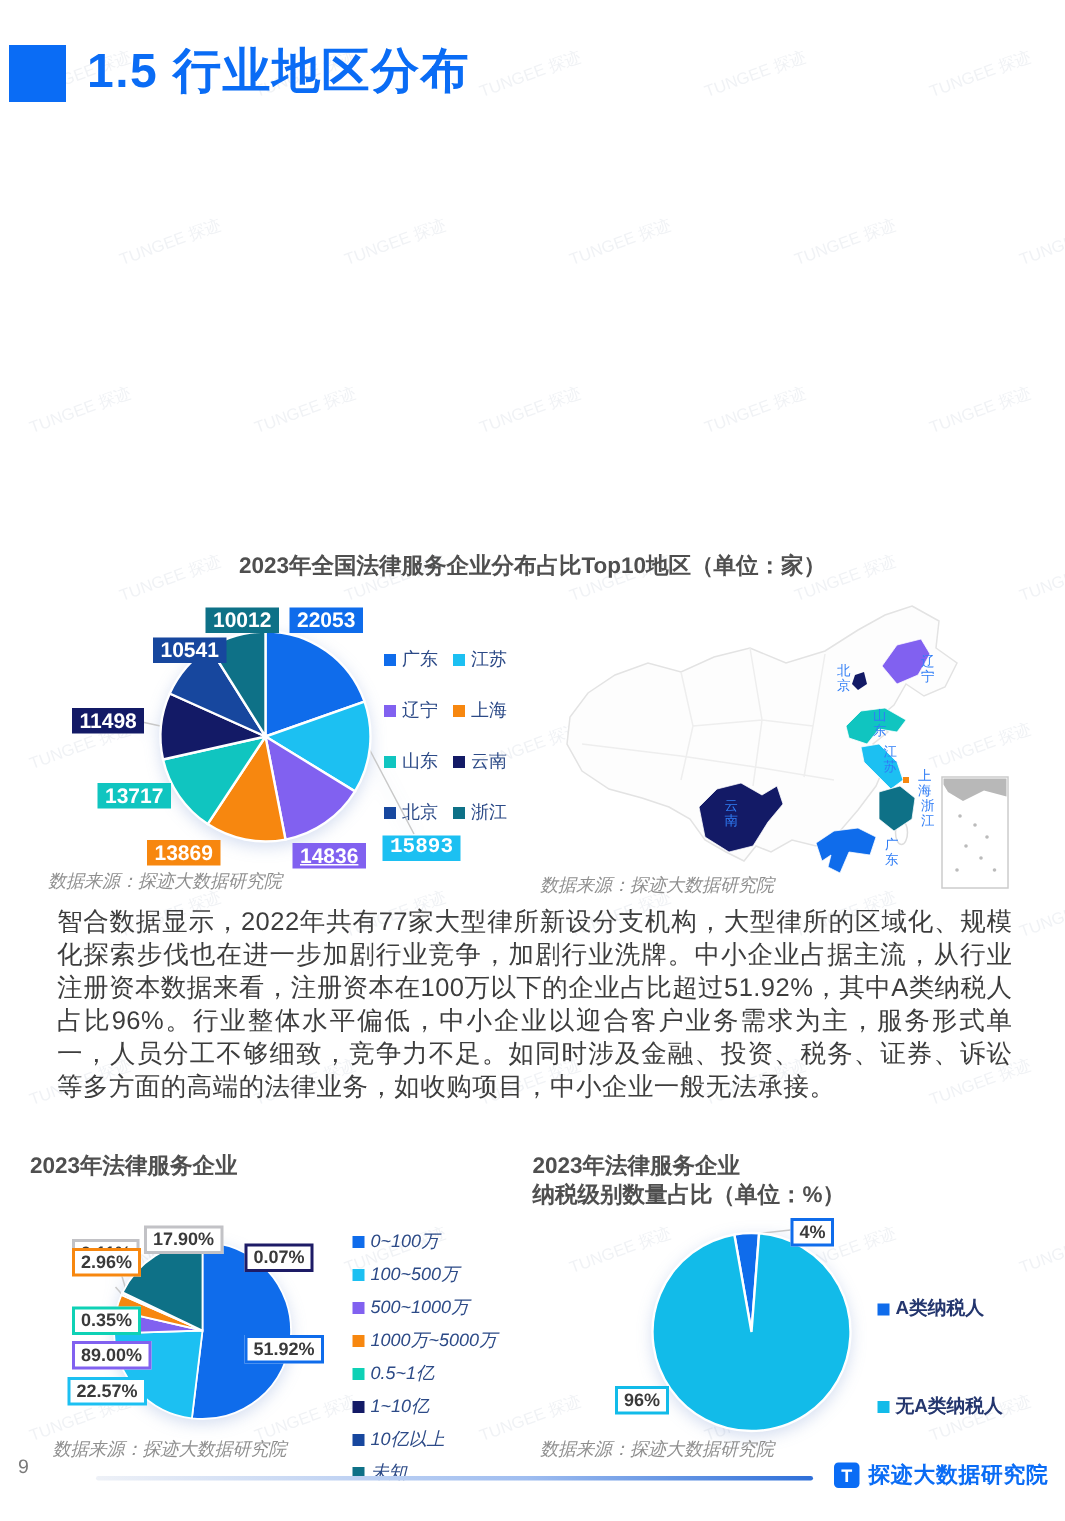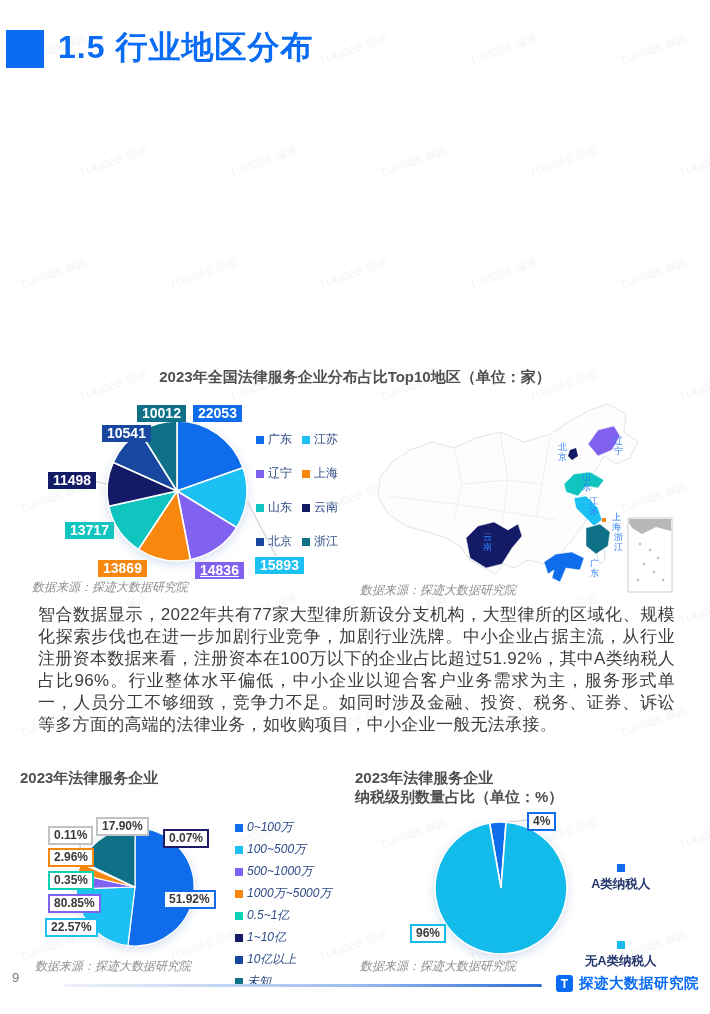--- a/index.html
+++ b/index.html
@@ -31,21 +31,21 @@
   .p1-label{position:absolute;color:#fff;font-weight:bold;font-size:14px;padding:0 5px;line-height:17px;}
   
   .pbox{position:absolute;background:#fff;border:2px solid #999;font-size:12px;font-weight:bold;
         color:#3a3a3a;padding:0 4px;line-height:15px;}
   
   .legend1{position:absolute;left:226px;top:66px;display:grid;grid-template-columns:44px auto;
            column-gap:2px;row-gap:17px;}
   .legend2{position:absolute;left:215px;top:53px;display:flex;flex-direction:column;gap:5px;font-style:italic;}
   .legend3{position:absolute;left:230px;top:98px;display:flex;flex-direction:column;gap:48px;}
   .lg-item{display:flex;align-items:center;gap:4px;font-size:12px;color:#2c4a87;white-space:nowrap;}
-  .legend3 .lg-item{font-weight:bold;font-size:12.5px;color:#24366e;flex-direction:column;}
+  .legend3 .lg-item{font-weight:bold;font-size:12.5px;color:#24366e;}
   .sw{width:8px;height:8px;display:inline-block;flex:0 0 8px;}
   
   .source{position:absolute;font-size:12px;font-style:italic;color:#8f8f8f;white-space:nowrap;}
   #src1{left:2px;top:214px;} #srcmap{left:2px;top:190px;}
   #src2{left:15px;top:192px;} #src3{left:5px;top:192px;}
   
   .map-label{font-size:9px;fill:#2f7df6;}
   
   .pageno{position:absolute;left:12px;top:970px;font-size:13px;color:#7a7a7a;}
   .footline{position:absolute;left:64px;top:984px;width:478px;height:3px;border-radius:2px;
@@ -126,21 +126,21 @@
         <path d="M 147 126 L 83.14 97.32 A 70 70 0 0 1 109.84 66.68 Z" fill="#17479e" stroke="#ffffff" stroke-width="1.6"></path>
         <path d="M 147 126 L 109.84 66.68 A 70 70 0 0 1 147.00 56.00 Z" fill="#0e7187" stroke="#ffffff" stroke-width="1.6"></path>
       </svg>
     <div class="p1-label" style="left: 107px; top: 40px; background: rgb(14, 113, 135);">10012</div>
     <div class="p1-label" style="left: 163px; top: 40px; background: rgb(15, 108, 235);">22053</div>
     <div class="p1-label" style="left: 72px; top: 60px; background: rgb(23, 71, 158);">10541</div>
     <div class="p1-label" style="left: 18px; top: 107px; background: rgb(19, 26, 102);">11498</div>
     <div class="p1-label" style="left: 35px; top: 157px; background: rgb(16, 197, 192);">13717</div>
     <div class="p1-label" style="left: 68px; top: 195px; background: rgb(247, 135, 15);">13869</div>
     <div class="p1-label" style="left: 165px; top: 197px; background: rgb(129, 97, 240); text-decoration: underline;">14836</div>
-    <div class="p1-label" style="left: 225px; top: 192px; background: rgb(28, 192, 242);">15893</div>
+    <div class="p1-label" style="left: 225px; top: 192px; background: rgb(28, 192, 242); font-family: Liberation Mono, monospace;">15893</div>
     <div class="legend1">
         <div class="lg-item">
           <span class="sw" style="background: rgb(15, 108, 235);"></span>
           <span>广东</span>
         </div>
         <div class="lg-item">
           <span class="sw" style="background: rgb(28, 192, 242);"></span>
           <span>江苏</span>
         </div>
         <div class="lg-item">
@@ -227,23 +227,23 @@
         <path d="M 115 121 L 107.92 179.57 A 59 59 0 0 1 56.03 122.92 Z" fill="#1cc0f2" stroke="#ffffff" stroke-width="1.2"></path>
         <path d="M 115 121 L 56.03 122.92 A 59 59 0 0 1 57.51 107.72 Z" fill="#8161f0" stroke="#ffffff" stroke-width="1.2"></path>
         <path d="M 115 121 L 57.51 107.72 A 59 59 0 0 1 60.96 97.32 Z" fill="#f7870f" stroke="#ffffff" stroke-width="1.2"></path>
         <path d="M 115 121 L 60.96 97.32 A 59 59 0 0 1 61.49 96.14 Z" fill="#0ed1b5" stroke="#ffffff" stroke-width="1.2"></path>
         <path d="M 115 121 L 61.49 96.14 A 59 59 0 0 1 61.67 95.77 Z" fill="#131a66" stroke="#ffffff" stroke-width="1.2"></path>
         <path d="M 115 121 L 61.67 95.77 A 59 59 0 0 1 61.78 95.54 Z" fill="#17479e" stroke="#ffffff" stroke-width="1.2"></path>
         <path d="M 115 121 L 61.78 95.54 A 59 59 0 0 1 115.00 62.00 Z" fill="#0e7187" stroke="#ffffff" stroke-width="1.2"></path>
       </svg>
     <div class="pbox" style="left: 76px; top: 51px; border-color: rgb(194, 194, 198);">17.90%</div>
     <div class="pbox" style="left: 28px; top: 60px; border-color: rgb(194, 194, 198);">0.11%</div>
-    <div class="pbox" style="left: 28px; top: 82px; border-color: rgb(247, 135, 15);">2.96%</div>
+    <div class="pbox" style="left: 28px; top: 66px; border-color: rgb(247, 135, 15);">2.96%</div>
     <div class="pbox" style="left: 28px; top: 105px; border-color: rgb(14, 209, 181); text-align: center;">0.35%</div>
-    <div class="pbox" style="left: 28px; top: 128px; border-color: rgb(129, 97, 240);">80.85%</div>
+    <div class="pbox" style="left: 28px; top: 128px; border-color: rgb(129, 97, 240);">89.00%</div>
     <div class="pbox" style="left: 25px; top: 152px; border-color: rgb(28, 192, 242);">22.57%</div>
     <div class="pbox" style="left: 143px; top: 63px; border-color: rgb(29, 27, 102);">0.07%</div>
     <div class="pbox" style="left: 143px; top: 124px; border-color: rgb(15, 108, 235);">51.92%</div>
     <div class="legend2">
         <div class="lg-item">
           <span class="sw" style="background: rgb(15, 108, 235);"></span>
           <span>0~100万</span>
         </div>
         <div class="lg-item">
           <span class="sw" style="background: rgb(28, 192, 242);"></span>

